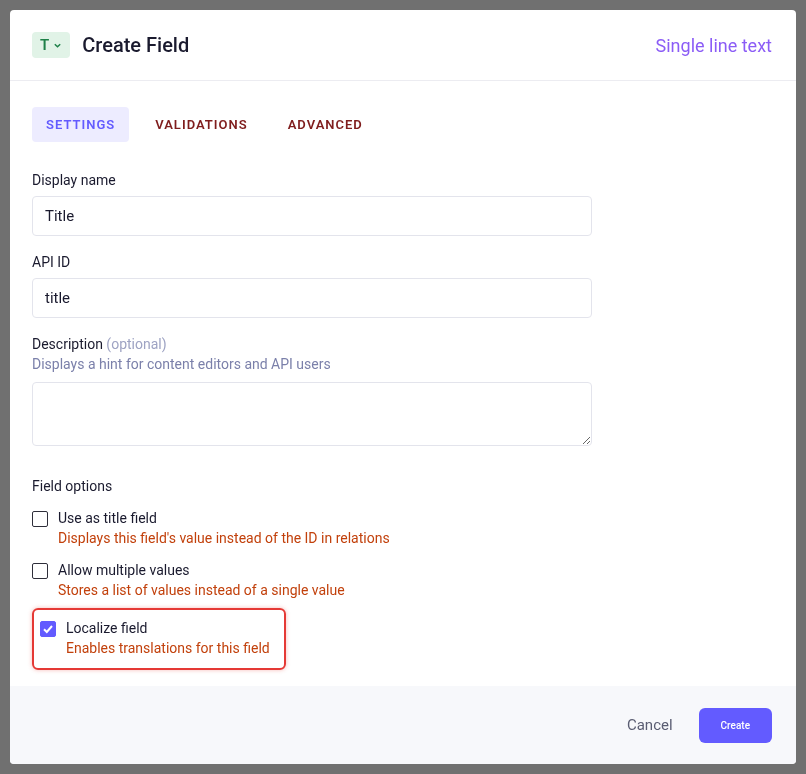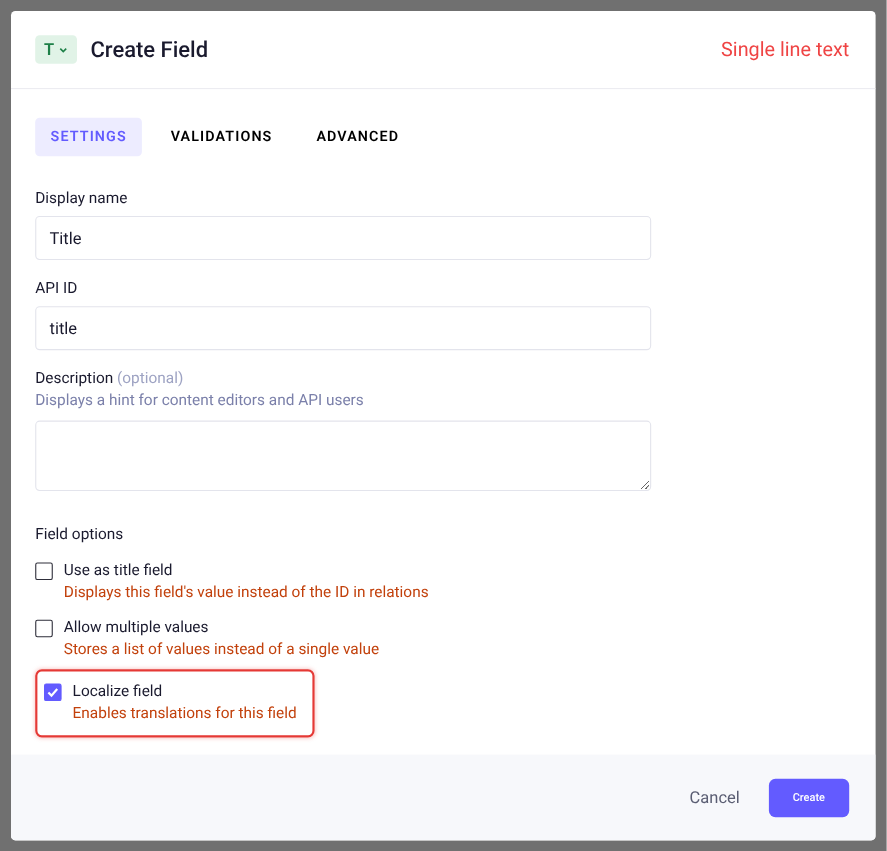--- a/index.html
+++ b/index.html
@@ -42,34 +42,34 @@
     }
     .type-badge .letter { font-size: 15px; }
     .type-badge svg { width: 9px; height: 9px; }
     .header-title {
       font-size: 20px;
       color: #1a1a2e;
       font-weight: 500;
     }
     .header-type {
       margin-left: auto;
-      color: #ef4444;
+      color: #8b5cf6;
       font-size: 18px;
     }
     .tabs {
       display: flex;
       gap: 12px;
       padding: 26px 22px 4px 22px;
     }
     .tab {
       padding: 10px 14px;
       font-size: 13px;
       font-weight: 600;
       letter-spacing: 1px;
-      color: #000000;
+      color: #7f1d1d;
       border-radius: 4px;
       cursor: pointer;
     }
     .tab.active {
       background: #edecff;
       color: #635bff;
     }
     .body {
       padding: 8px 22px 22px 22px;
       flex: 1;

